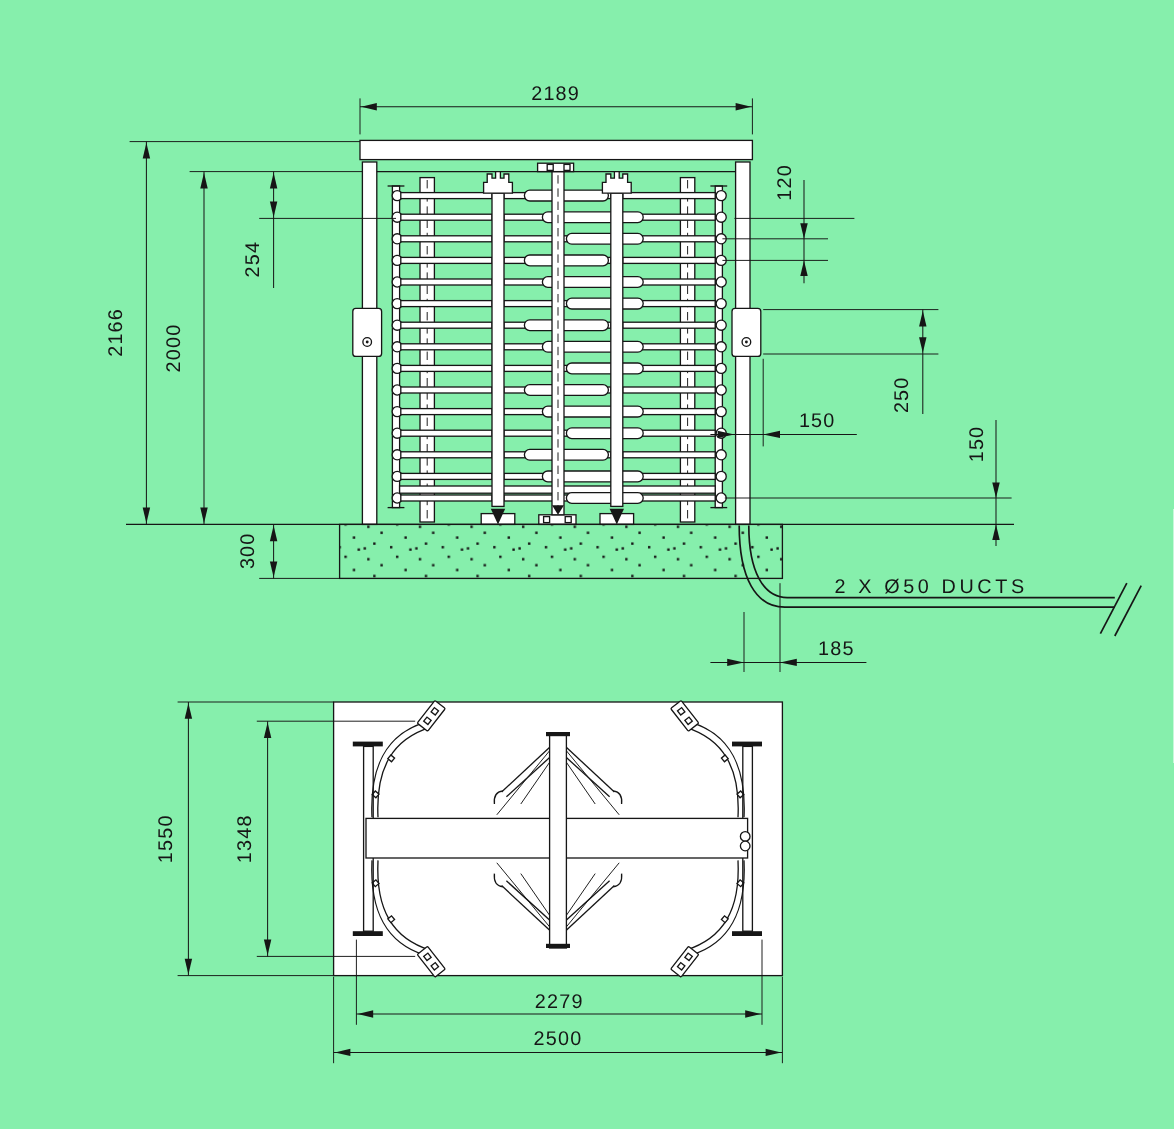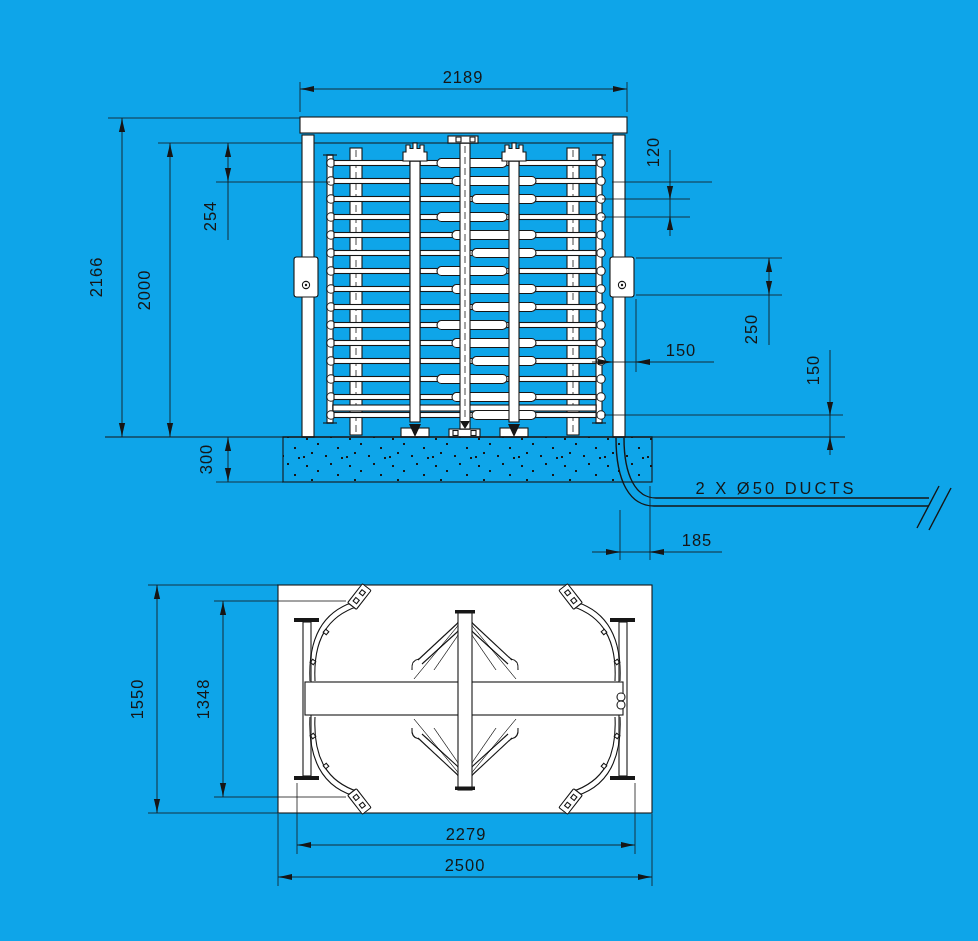--- a/index.html
+++ b/index.html
@@ -1,16 +1,16 @@
 <!DOCTYPE html>
 <html><head>
 <meta charset="utf-8">
 <style>
   html,body{margin:0;padding:0;background:#fff;}
-  #page{position:relative;width:978px;height:941px;background:#0ea5e9;overflow:hidden;}
+  #page{position:relative;width:978px;height:941px;background:#86efac;overflow:hidden;}
   svg{display:block;}
   .ln{stroke:#161616;stroke-width:1.1;fill:none;}
   .thin{stroke:#161616;stroke-width:0.8;fill:none;}
   .wf{fill:#ffffff;stroke:#161616;stroke-width:1.1;}
   .blk{fill:#161616;stroke:none;}
   .dim{stroke:#161616;stroke-width:0.85;fill:none;}
   .dsh{stroke:#161616;stroke-width:0.8;fill:none;stroke-dasharray:7 4;}
   .duct{stroke:#161616;stroke-width:1.4;fill:none;}
   text{font-family:"Liberation Sans","DejaVu Sans",sans-serif;font-size:16.5px;fill:#161616;letter-spacing:1px;}
   text.note{letter-spacing:3px;}

